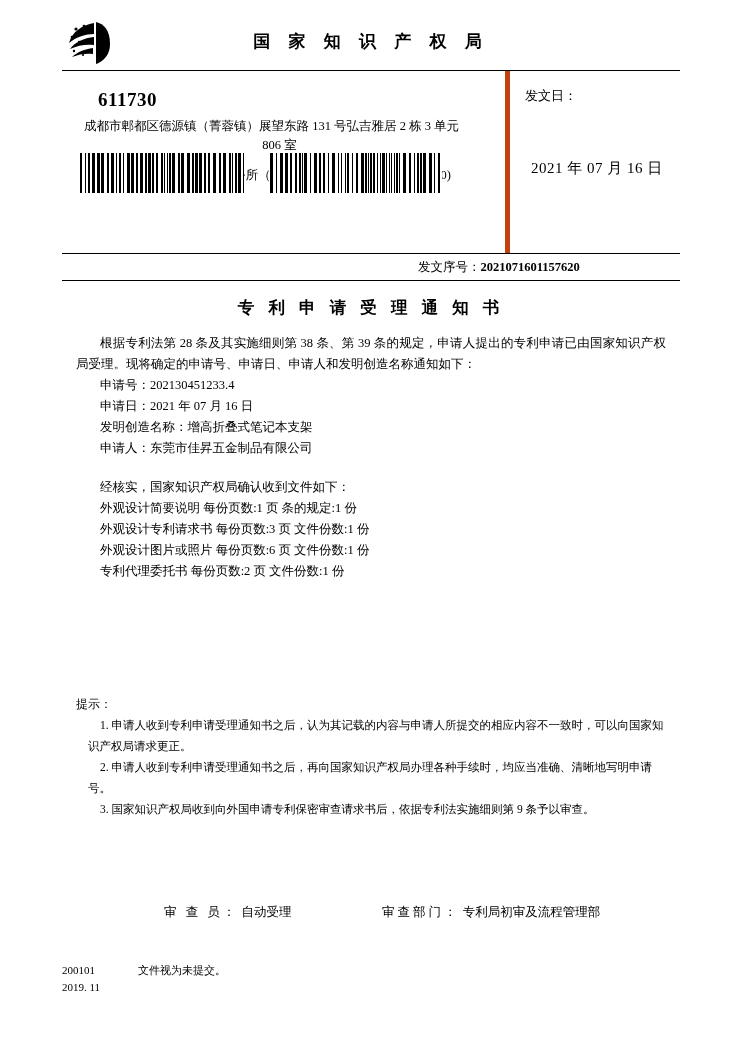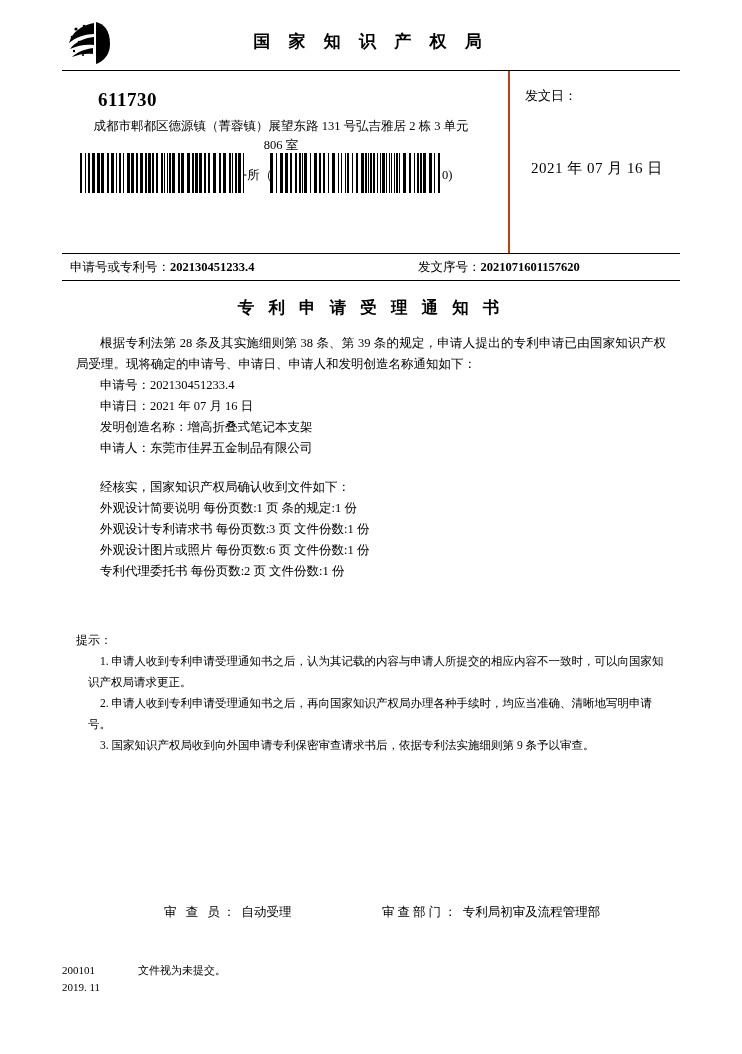--- a/index.html
+++ b/index.html
@@ -59,34 +59,33 @@
     height: 182px;
     border-bottom: 1px solid #000;
   }
   .addr-left {
     position: absolute;
     left: 0;
     top: 0;
     width: 448px;
     height: 100%;
     box-sizing: border-box;
-    border-right: 2px solid #c2410c;
+    border-right: 5px solid #c2410c;
     padding: 18px 22px 0 14px;
   }
   .doc-number {
     font-size: 19px;
     font-weight: bold;
     margin-left: 22px;
     margin-bottom: 6px;
     letter-spacing: 0.5px;
   }
   .addr-line {
     font-size: 12.5px;
     line-height: 19px;
-    text-align: center;
     margin: 0 8px;
   }
   .addr-line.second {
     text-align: center;
     margin-top: 0px;
   }
   .agent-line {
     font-size: 12.5px;
     text-align: center;
     margin-top: 12px;
@@ -169,21 +168,21 @@
     margin-top: 14px;
     text-indent: 24px;
     text-align: justify;
   }
   .kv {
     margin-left: 24px;
     line-height: 21px;
   }
   .gap { height: 18px; }
   .notice-title {
-    margin-top: 48px;
+    margin-top: 112px;
     margin-left: 0px;
     font-size: 12px;
   }
   .notice-item {
     font-size: 11.5px;
     line-height: 21px;
     margin-left: 12px;
     text-indent: 12px;
   }
   
@@ -264,23 +263,20 @@
         <div class="issue-label">发文日：</div>
         <div class="issue-date">2021 年 07 月 16 日</div>
       </div>
       <div class="barcodes">
         <div class="barcode" id="bc1" style="width: 164px;"><span class="b" style="width:2px"></span><span class="g" style="width:3px"></span><span class="b" style="width:1px"></span><span class="g" style="width:2px"></span><span class="b" style="width:2px"></span><span class="g" style="width:2px"></span><span class="b" style="width:3px"></span><span class="g" style="width:2px"></span><span class="b" style="width:3px"></span><span class="g" style="width:1px"></span><span class="b" style="width:3px"></span><span class="g" style="width:3px"></span><span class="b" style="width:2px"></span><span class="g" style="width:2px"></span><span class="b" style="width:3px"></span><span class="g" style="width:2px"></span><span class="b" style="width:1px"></span><span class="g" style="width:2px"></span><span class="b" style="width:2px"></span><span class="g" style="width:2px"></span><span class="b" style="width:1px"></span><span class="g" style="width:3px"></span><span class="b" style="width:3px"></span><span class="g" style="width:1px"></span><span class="b" style="width:3px"></span><span class="g" style="width:2px"></span><span class="b" style="width:2px"></span><span class="g" style="width:2px"></span><span class="b" style="width:3px"></span><span class="g" style="width:2px"></span><span class="b" style="width:2px"></span><span class="g" style="width:1px"></span><span class="b" style="width:3px"></span><span class="g" style="width:1px"></span><span class="b" style="width:2px"></span><span class="g" style="width:2px"></span><span class="b" style="width:2px"></span><span class="g" style="width:3px"></span><span class="b" style="width:2px"></span><span class="g" style="width:1px"></span><span class="b" style="width:1px"></span><span class="g" style="width:2px"></span><span class="b" style="width:1px"></span><span class="g" style="width:1px"></span><span class="b" style="width:2px"></span><span class="g" style="width:1px"></span><span class="b" style="width:3px"></span><span class="g" style="width:3px"></span><span class="b" style="width:2px"></span><span class="g" style="width:1px"></span><span class="b" style="width:3px"></span><span class="g" style="width:3px"></span><span class="b" style="width:3px"></span><span class="g" style="width:2px"></span><span class="b" style="width:2px"></span><span class="g" style="width:1px"></span><span class="b" style="width:3px"></span><span class="g" style="width:1px"></span><span class="b" style="width:3px"></span><span class="g" style="width:2px"></span><span class="b" style="width:2px"></span><span class="g" style="width:2px"></span><span class="b" style="width:2px"></span><span class="g" style="width:3px"></span><span class="b" style="width:3px"></span><span class="g" style="width:3px"></span><span class="b" style="width:2px"></span><span class="g" style="width:2px"></span><span class="b" style="width:3px"></span><span class="g" style="width:3px"></span><span class="b" style="width:2px"></span><span class="g" style="width:1px"></span><span class="b" style="width:1px"></span><span class="g" style="width:2px"></span><span class="b" style="width:2px"></span><span class="g" style="width:1px"></span><span class="b" style="width:3px"></span><span class="g" style="width:2px"></span><span class="b" style="width:1px"></span></div>
         <div class="barcode" id="bc2" style="width: 172px;"><span class="b" style="width:3px"></span><span class="g" style="width:3px"></span><span class="b" style="width:1px"></span><span class="g" style="width:3px"></span><span class="b" style="width:3px"></span><span class="g" style="width:2px"></span><span class="b" style="width:3px"></span><span class="g" style="width:2px"></span><span class="b" style="width:2px"></span><span class="g" style="width:3px"></span><span class="b" style="width:2px"></span><span class="g" style="width:2px"></span><span class="b" style="width:2px"></span><span class="g" style="width:1px"></span><span class="b" style="width:1px"></span><span class="g" style="width:1px"></span><span class="b" style="width:3px"></span><span class="g" style="width:3px"></span><span class="b" style="width:1px"></span><span class="g" style="width:3px"></span><span class="b" style="width:3px"></span><span class="g" style="width:2px"></span><span class="b" style="width:2px"></span><span class="g" style="width:2px"></span><span class="b" style="width:2px"></span><span class="g" style="width:3px"></span><span class="b" style="width:1px"></span><span class="g" style="width:3px"></span><span class="b" style="width:3px"></span><span class="g" style="width:3px"></span><span class="b" style="width:1px"></span><span class="g" style="width:2px"></span><span class="b" style="width:1px"></span><span class="g" style="width:3px"></span><span class="b" style="width:1px"></span><span class="g" style="width:1px"></span><span class="b" style="width:2px"></span><span class="g" style="width:3px"></span><span class="b" style="width:1px"></span><span class="g" style="width:3px"></span><span class="b" style="width:2px"></span><span class="g" style="width:3px"></span><span class="b" style="width:3px"></span><span class="g" style="width:1px"></span><span class="b" style="width:2px"></span><span class="g" style="width:1px"></span><span class="b" style="width:1px"></span><span class="g" style="width:1px"></span><span class="b" style="width:2px"></span><span class="g" style="width:1px"></span><span class="b" style="width:2px"></span><span class="g" style="width:2px"></span><span class="b" style="width:1px"></span><span class="g" style="width:2px"></span><span class="b" style="width:1px"></span><span class="g" style="width:1px"></span><span class="b" style="width:3px"></span><span class="g" style="width:1px"></span><span class="b" style="width:1px"></span><span class="g" style="width:2px"></span><span class="b" style="width:1px"></span><span class="g" style="width:1px"></span><span class="b" style="width:1px"></span><span class="g" style="width:2px"></span><span class="b" style="width:1px"></span><span class="g" style="width:1px"></span><span class="b" style="width:2px"></span><span class="g" style="width:1px"></span><span class="b" style="width:1px"></span><span class="g" style="width:3px"></span><span class="b" style="width:3px"></span><span class="g" style="width:3px"></span><span class="b" style="width:2px"></span><span class="g" style="width:3px"></span><span class="b" style="width:1px"></span><span class="g" style="width:2px"></span><span class="b" style="width:2px"></span><span class="g" style="width:1px"></span><span class="b" style="width:2px"></span><span class="g" style="width:1px"></span><span class="b" style="width:3px"></span><span class="g" style="width:3px"></span><span class="b" style="width:3px"></span><span class="g" style="width:2px"></span><span class="b" style="width:1px"></span><span class="g" style="width:3px"></span><span class="b" style="width:2px"></span><span class="g" style="width:3px"></span></div>
       </div>
     </div>
 
     <div class="num-row">
-      <div class="num-left">
-        <span>申请号或专利号：</span><span class="num-val">202130451233.4</span>
-      </div>
       <div class="num-right">
         <span>发文序号：</span><span class="num-val">2021071601157620</span>
       </div>
     </div>
 
     <div class="doc-title">专 利 申 请 受 理 通 知 书</div>
 
     <div class="body-wrap">
       <div class="para">根据专利法第 28 条及其实施细则第 38 条、第 39 条的规定，申请人提出的专利申请已由国家知识产权局受理。现将确定的申请号、申请日、申请人和发明创造名称通知如下：</div>
 

